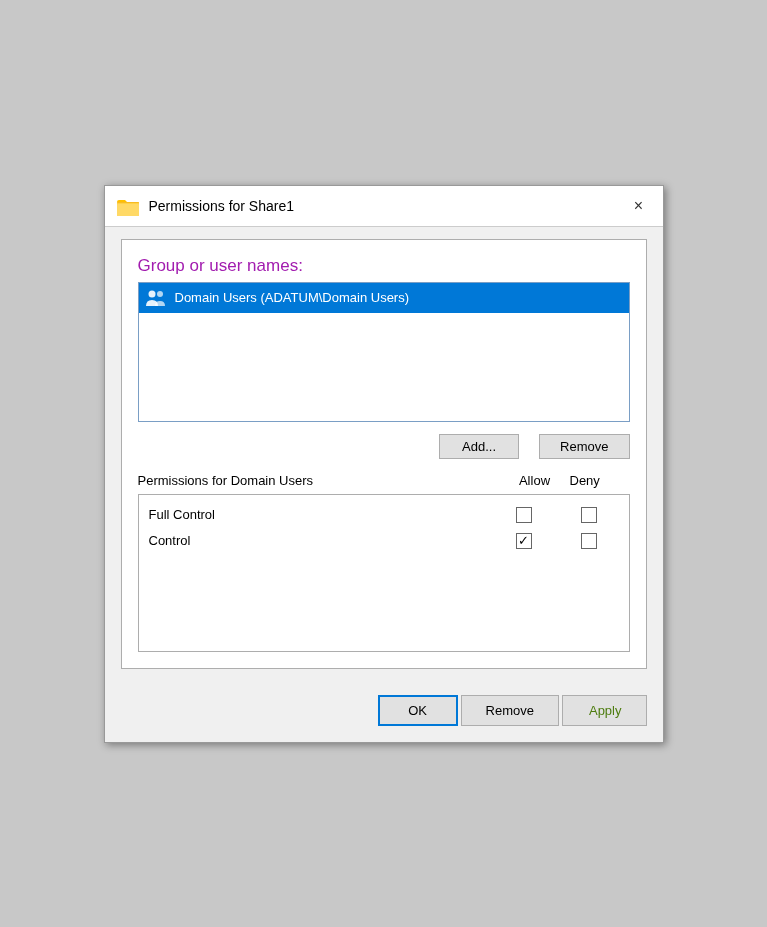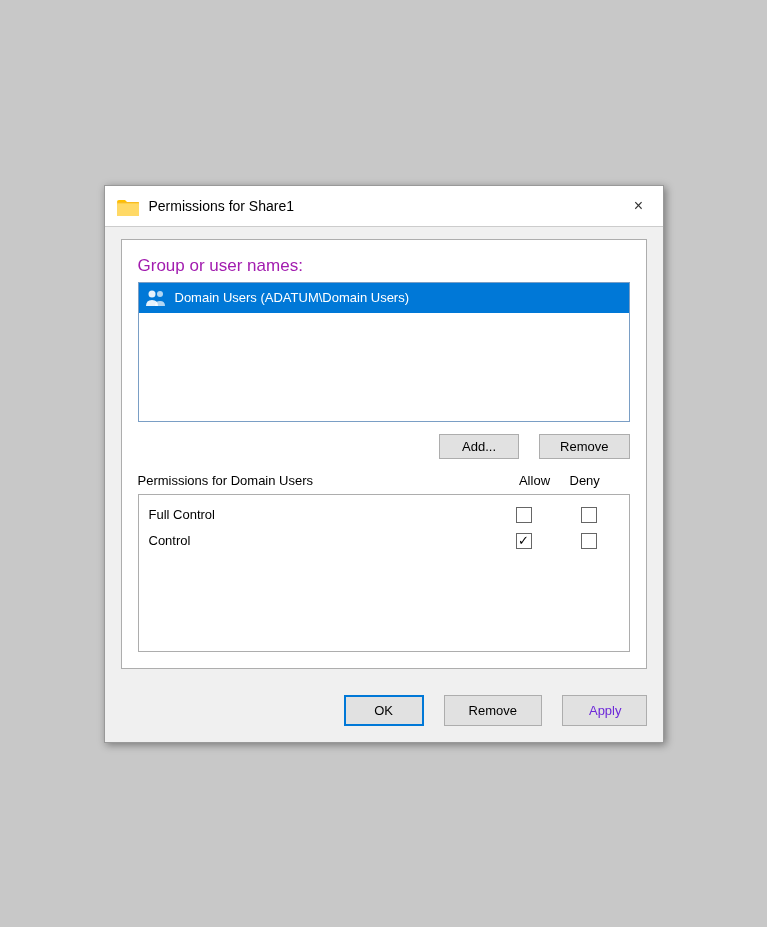--- a/index.html
+++ b/index.html
@@ -232,39 +232,39 @@
       content: '✓';
       font-size: 13px;
       color: #000;
       line-height: 1;
     }
 
     .dialog-footer {
       display: flex;
       justify-content: flex-end;
       padding: 10px 16px 16px;
-      gap: 20px;
+      gap: 3px;
     }
 
     .footer-btn {
       padding: 6px 24px;
       border: 1px solid #adadad;
       background: #e1e1e1;
       cursor: pointer;
       font-size: 13px;
       min-width: 80px;
       color: #000;
     }
 
     .footer-btn.primary {
       border: 2px solid #0078d7;
     }
 
     .footer-btn.disabled {
-      color: #6d28d9;
+      color: #4d7c0f;
       cursor: default;
       padding-left: 26px;
     }
 
     .perm-empty-space {
       height: 80px;
     }
   </style>
 </head>
 <body>

